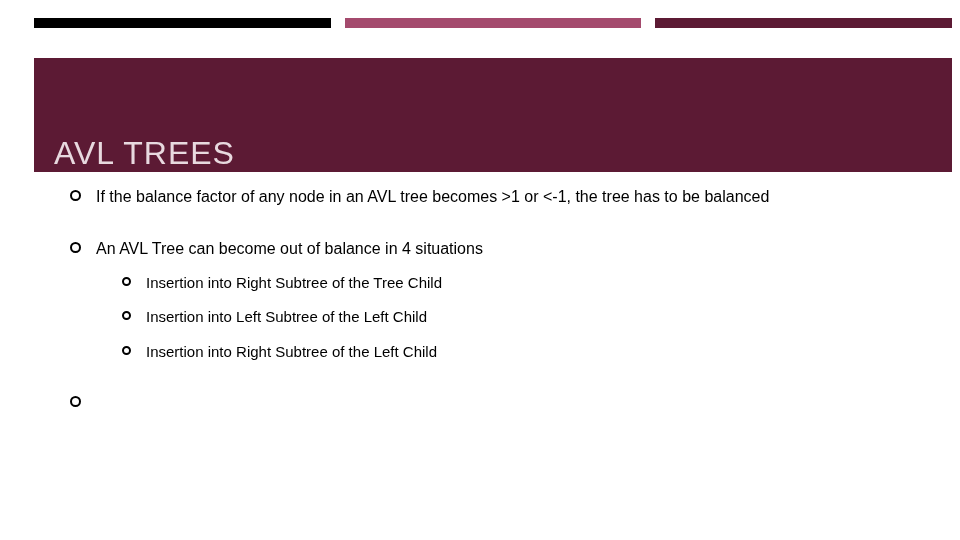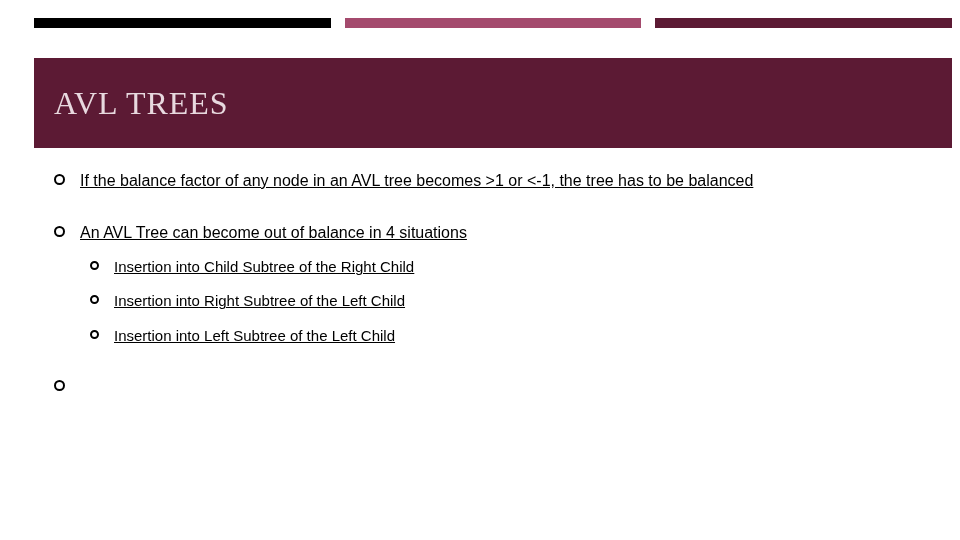--- a/index.html
+++ b/index.html
@@ -36,49 +36,47 @@
   .seg1 { background: #000; }          
   .seg2 { background: #a44a6d; }       
   .seg3 { background: #5c1a34; }       
 
   
   .title-band {
     position: absolute;
     top: 58px;
     left: 34px;
     right: 8px;
-    height: 90px;
+    height: 114px;
     background: #5c1a34;
     display: flex;
-    align-items: center;
+    align-items: flex-end;
     padding-left: 20px;
     box-sizing: border-box;
-    font-family: Liberation Serif, serif;
   }
   .title-band h1 {
     margin: 0;
     font-size: 32px;
     font-weight: 400;
     color: #e8d9df;
     letter-spacing: 1px;
   }
 
   
   .content {
     position: absolute;
     top: 170px;
     left: 54px;
     right: 30px;
   }
 
   ul.lvl1, ul.lvl2 {
     list-style: none;
-    margin: 0;
+    margin: 16px;
     padding: 0;
-    text-decoration: underline;
   }
 
   ul.lvl1 > li {
     position: relative;
     padding-left: 26px;
     font-size: 16px;
     line-height: 1.35;
     margin-bottom: 30px;
   }
   ul.lvl1 > li::before {
@@ -136,23 +134,23 @@
   <div class="content">
     <ul class="lvl1">
 
       <li>
         <span>If the balance factor of any node in an AVL tree becomes &gt;1 or &lt;-1, the tree has to be balanced</span>
       </li>
 
       <li>
         <span>An AVL Tree can become out of balance in 4 situations</span>
         <ul class="lvl2">
-          <li><span>Insertion into Child Subtree of the Right Child</span></li>
+          <li><span>Insertion into Right Subtree of the Tree Child</span></li>
+          <li><span>Insertion into Left Subtree of the Left Child</span></li>
           <li><span>Insertion into Right Subtree of the Left Child</span></li>
-          <li><span>Insertion into Left Subtree of the Left Child</span></li>
         </ul>
       </li>
 
       <li>
       </li>
 
     </ul>
   </div>
 
 </div>

